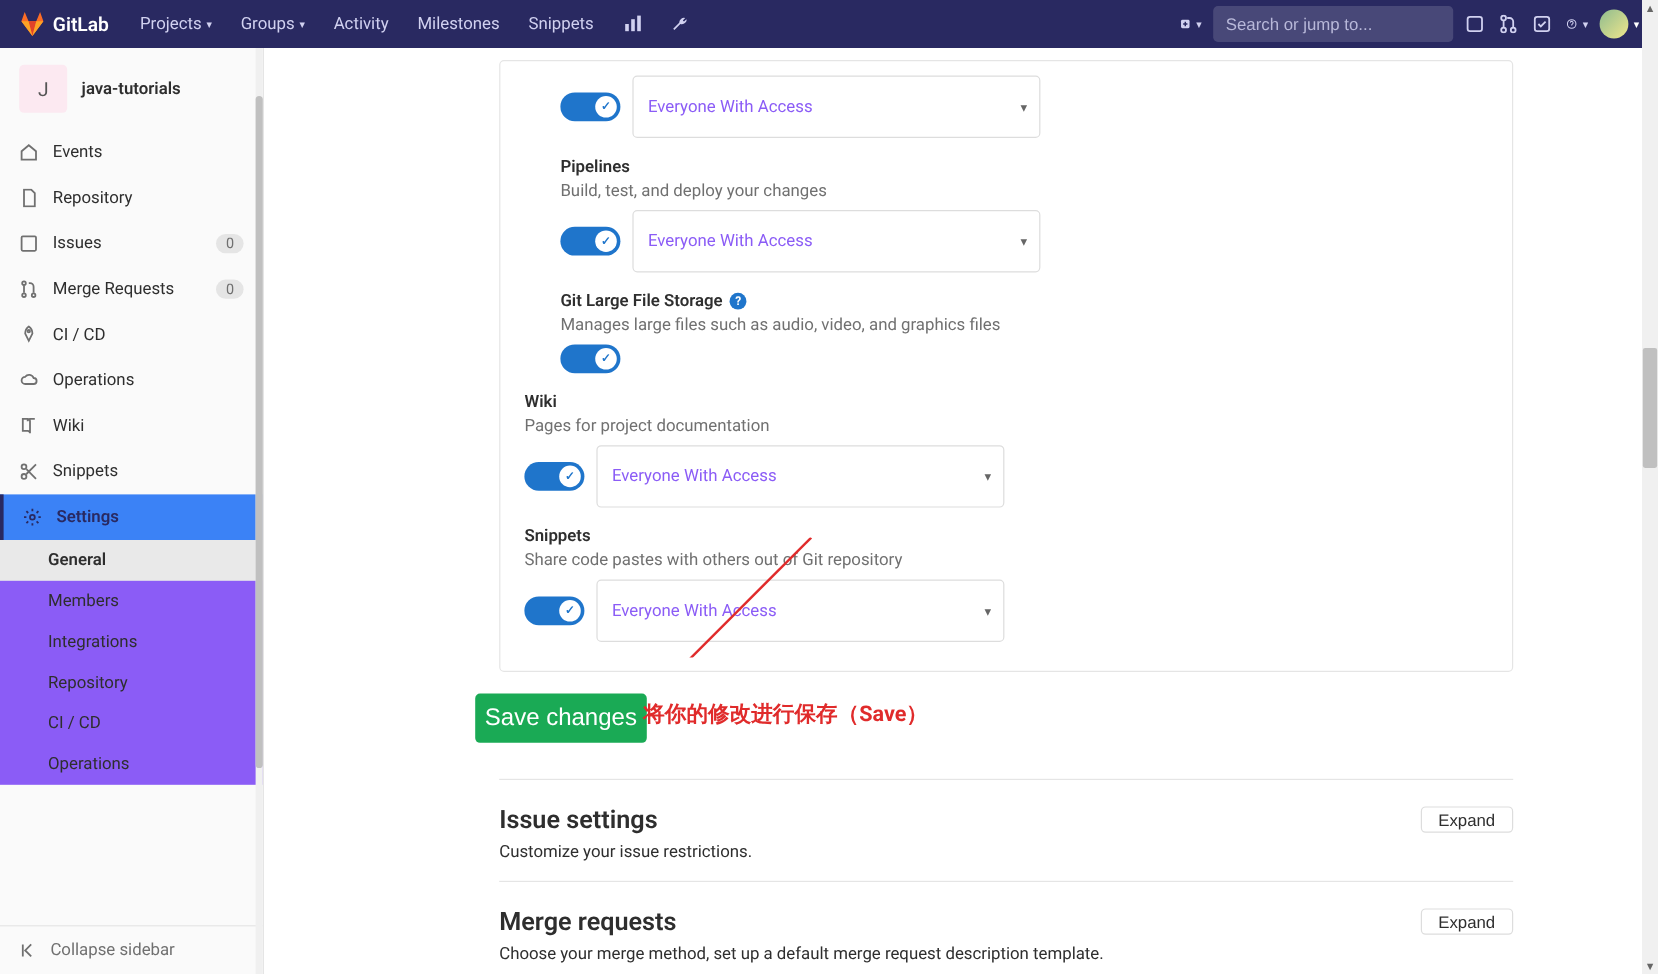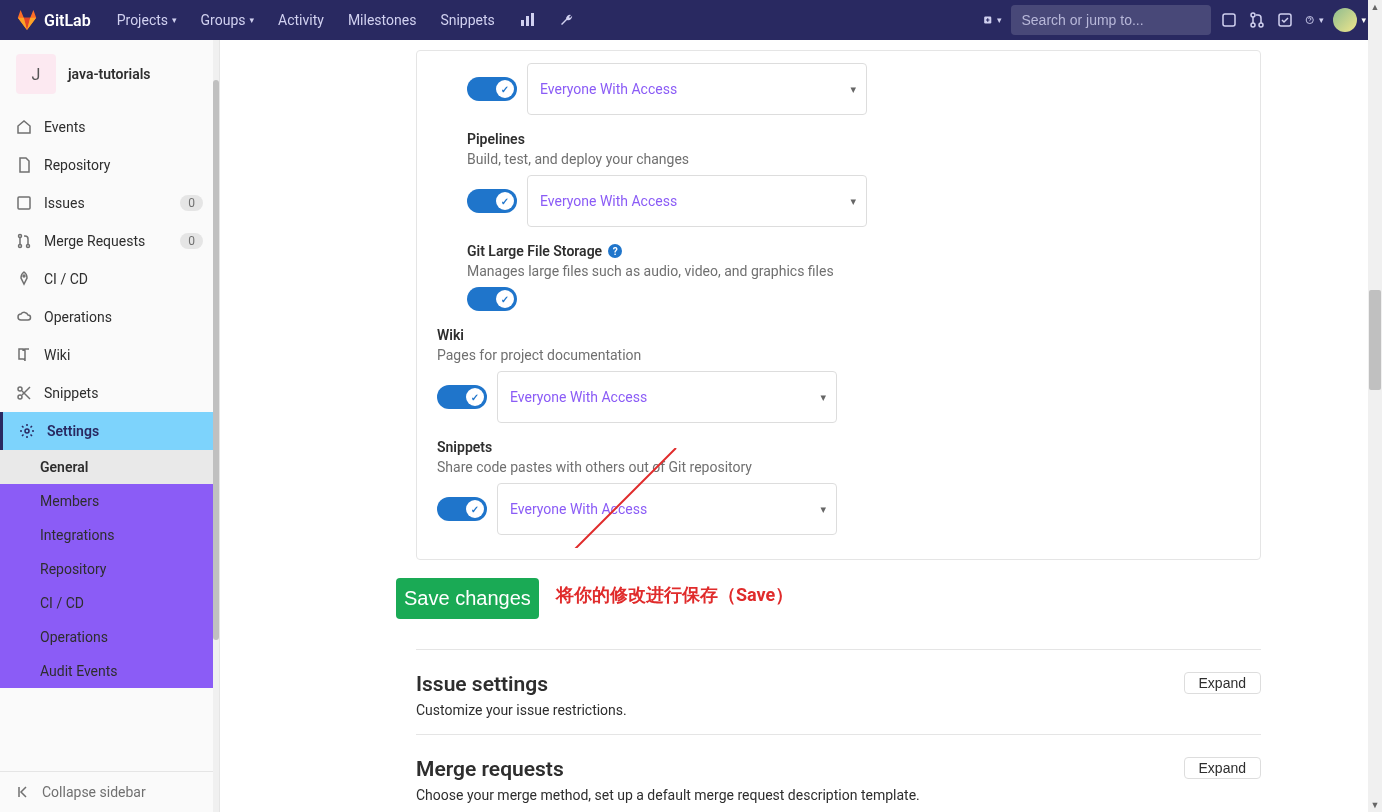--- a/index.html
+++ b/index.html
@@ -24,21 +24,21 @@
 
 
 .sidebar { width: 220px; border-right: 1px solid #e5e5e5; background: #fafafa; display: flex; flex-direction: column; position: relative; }
 .sidebar-inner { flex: 1; overflow-y: auto; }
 .project-header { display: flex; align-items: center; gap: 12px; padding: 14px 16px; }
 .project-avatar { width: 40px; height: 40px; background: #fce9f1; color: #555; display: flex; align-items: center; justify-content: center; font-size: 16px; border-radius: 4px; }
 .project-name { font-weight: 600; color: #2e2e2e; }
 .side-item { display: flex; align-items: center; gap: 12px; padding: 11px 16px; color: #2e2e2e; cursor: pointer; }
 .side-item .icn { width: 16px; height: 16px; color: #707070; display: inline-flex; align-items: center; justify-content: center; }
 .side-item .badge { margin-left: auto; background: #e5e5e5; color: #707070; border-radius: 10px; padding: 1px 8px; font-size: 12px; }
-.side-item.active { background: #7dd3fc; border-left: 3px solid #292961; color: #292961; font-weight: 600; }
+.side-item.active { background: #3b82f6; border-left: 3px solid #292961; color: #292961; font-weight: 600; }
 .side-item.active .icn { color: #292961; }
 .sub-items { background: #8b5cf6; }
 .sub-item { padding: 9px 16px 9px 40px; color: #2e2e2e; cursor: pointer; }
 .sub-item.active { background: #e9e9e9; font-weight: 600; }
 .sidebar-footer { border-top: 1px solid #e5e5e5; padding: 12px 16px; display: flex; align-items: center; gap: 10px; color: #707070; cursor: pointer; }
 .sidebar-track { position: absolute; right: 0; top: 0; width: 6px; height: 100%; background: #f0f0f0; }
 .sidebar-thumb { position: absolute; right: 0; top: 40px; width: 6px; height: 560px; background: #c0c0c0; border-radius: 3px; }
 
 
 .main { flex: 1; overflow-y: auto; padding: 0 0 30px; position: relative; }
@@ -258,21 +258,20 @@
           <span>Settings</span>
         </div>
 
       <div class="sub-items">
         <div class="sub-item active">General</div>
         <div class="sub-item">Members</div>
         <div class="sub-item">Integrations</div>
         <div class="sub-item">Repository</div>
         <div class="sub-item">CI / CD</div>
         <div class="sub-item">Operations</div>
-        <div class="sub-item">Audit Events</div>
       </div>
     </div>
     <div class="sidebar-footer">
       <svg width="16" height="16" viewBox="0 0 16 16" fill="none" stroke="currentColor" stroke-width="1.5">
           <path d="M10 3L5 8l5 5M3 3v10"></path>
         </svg>
       <span>Collapse sidebar</span>
     </div>
     <div class="sidebar-track"></div>
     <div class="sidebar-thumb"></div>
@@ -339,21 +338,21 @@
       <div style="position:relative; margin-bottom:30px;">
         <button class="btn-save">Save changes</button>
         <svg class="arrow" width="200" height="100" style="left:110px; top:-130px;">
           <defs>
               <marker id="ah" markerWidth="10" markerHeight="10" refX="2" refY="3" orient="auto">
                 <path d="M0,0 L0,6 L8,3 z" fill="#e02b2b"></path>
               </marker>
             </defs>
           <line x1="150" y1="0" x2="10" y2="140" stroke="#e02b2b" stroke-width="2" marker-end="url(#ah)"></line>
         </svg>
-        <div class="annotation" style="left:140px; top:5px;">将你的修改进行保存（Save）</div>
+        <div class="annotation" style="left:120px; top:5px;">将你的修改进行保存（Save）</div>
       </div>
 
       <div class="section">
         <div class="section-left">
           <div class="section-title">Issue settings</div>
           <div class="section-desc">Customize your issue restrictions.</div>
         </div>
         <button class="btn-expand">Expand</button>
       </div>
 

